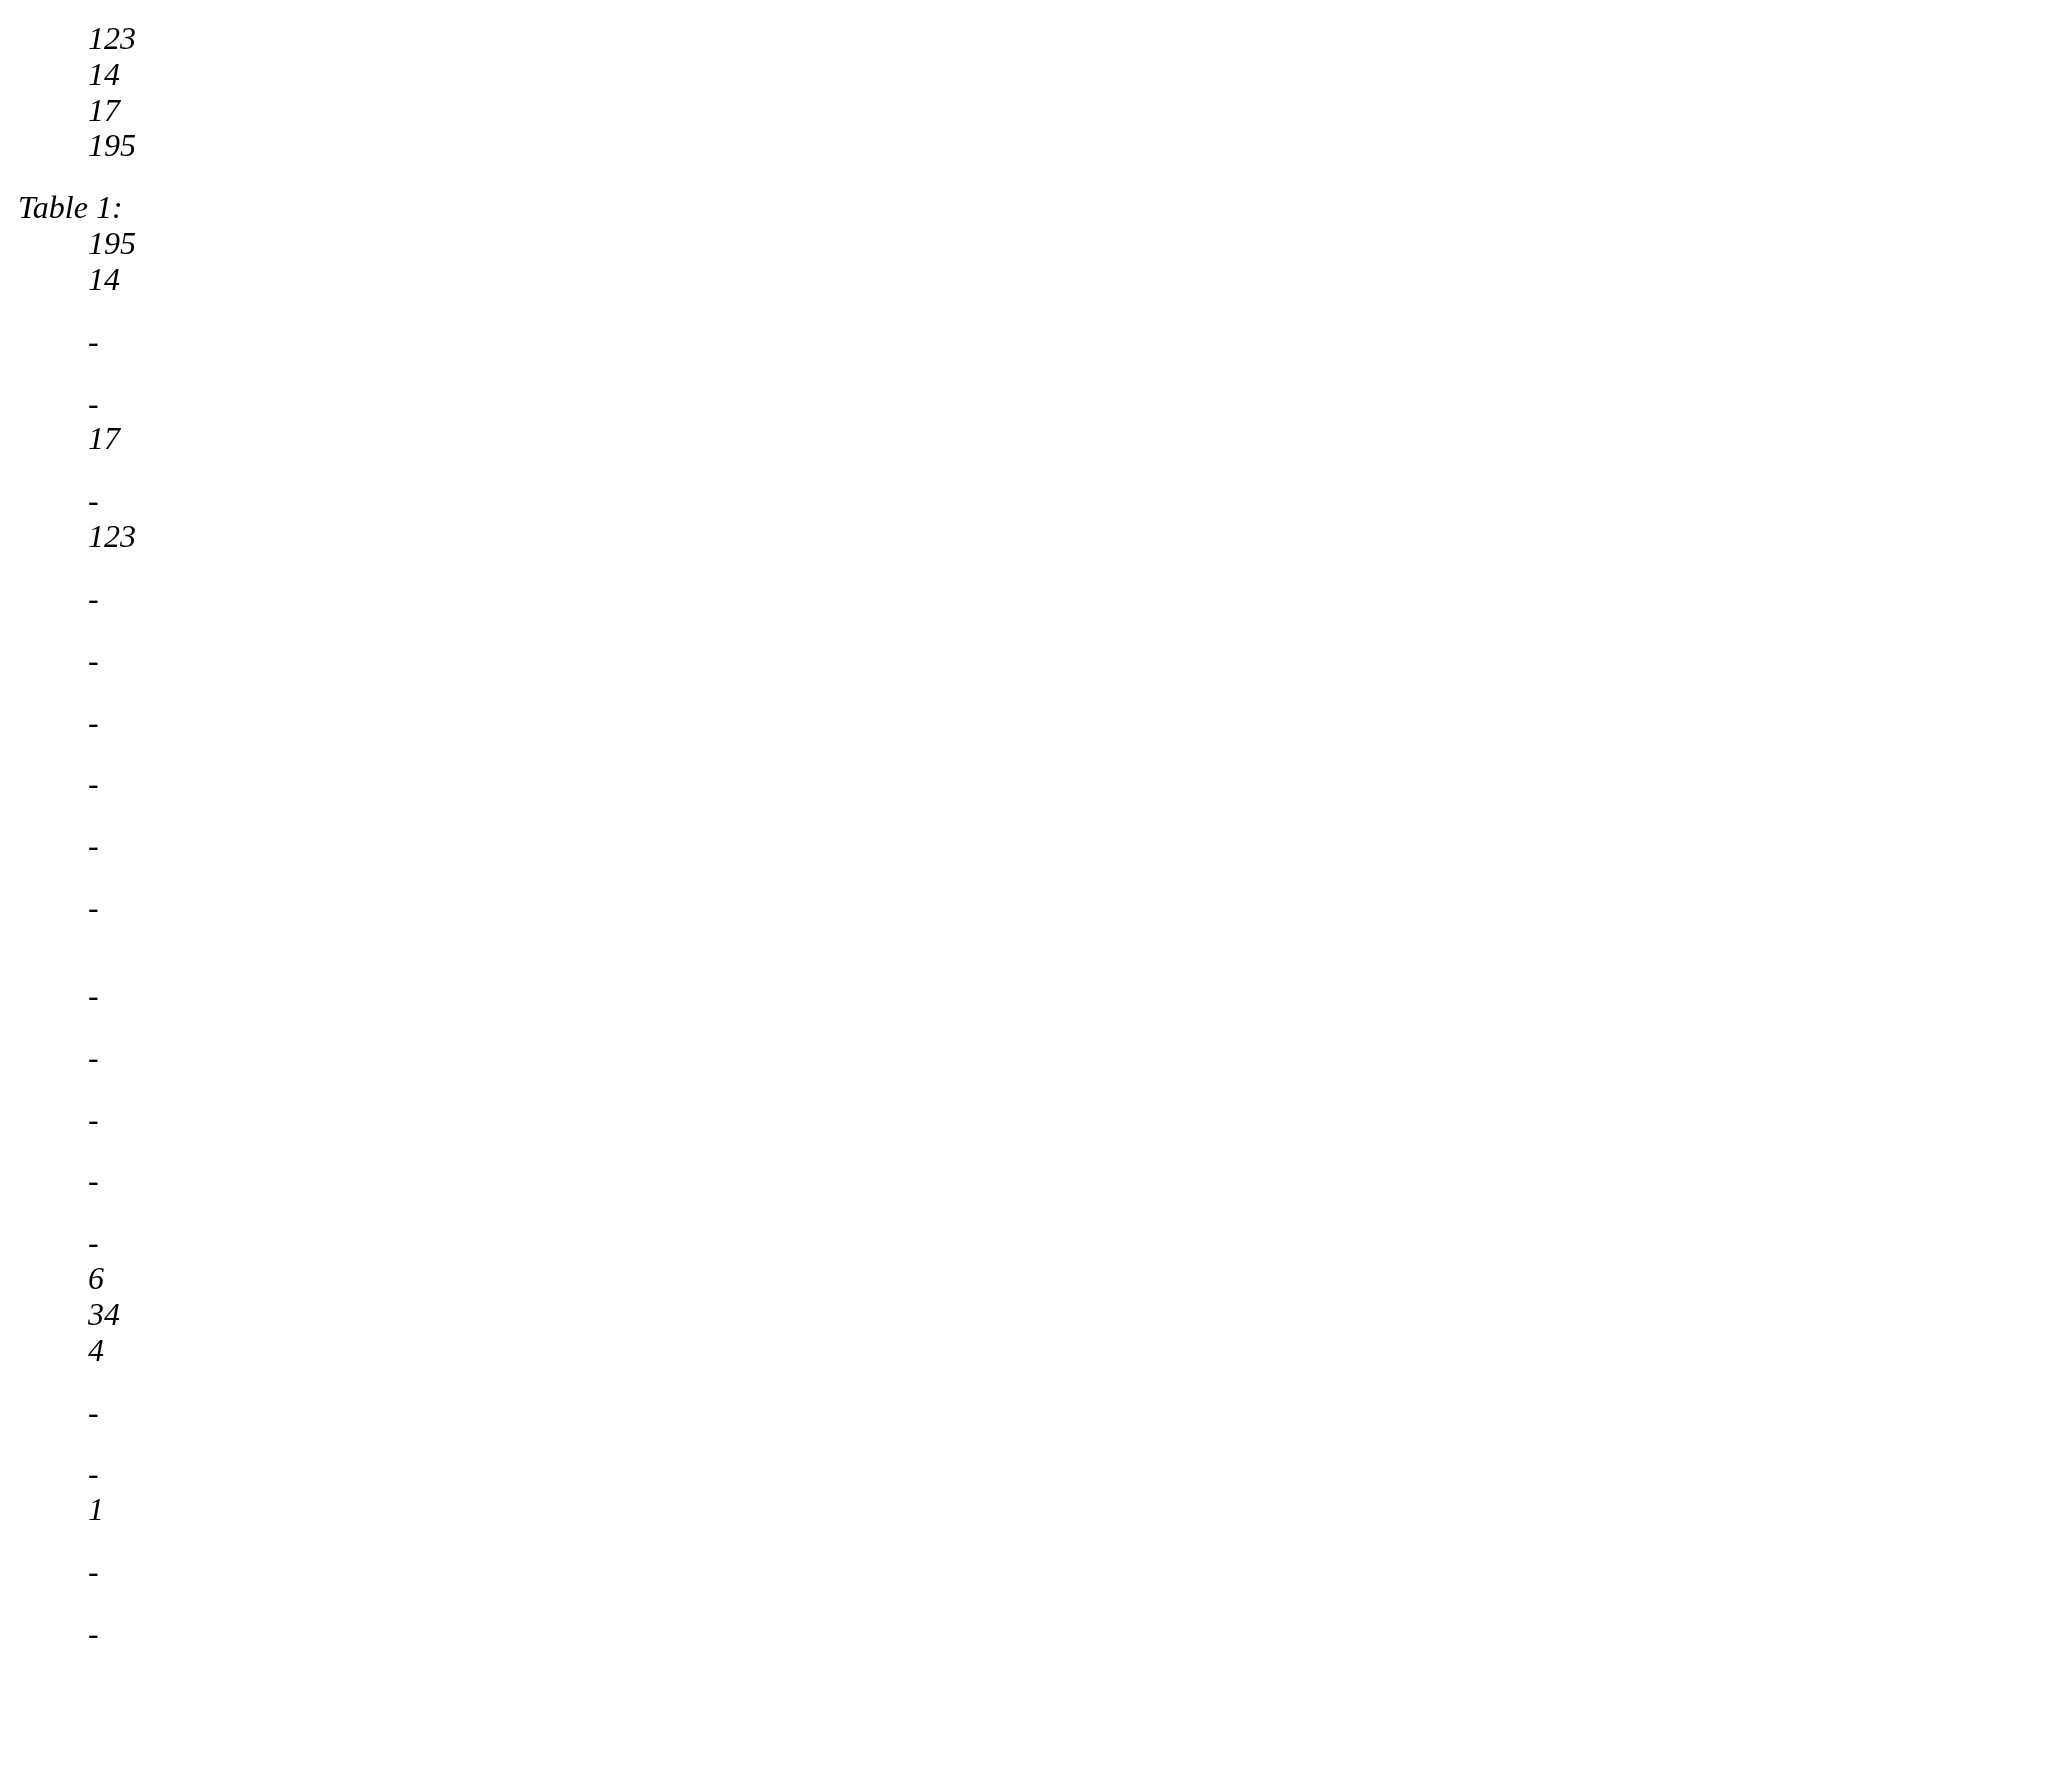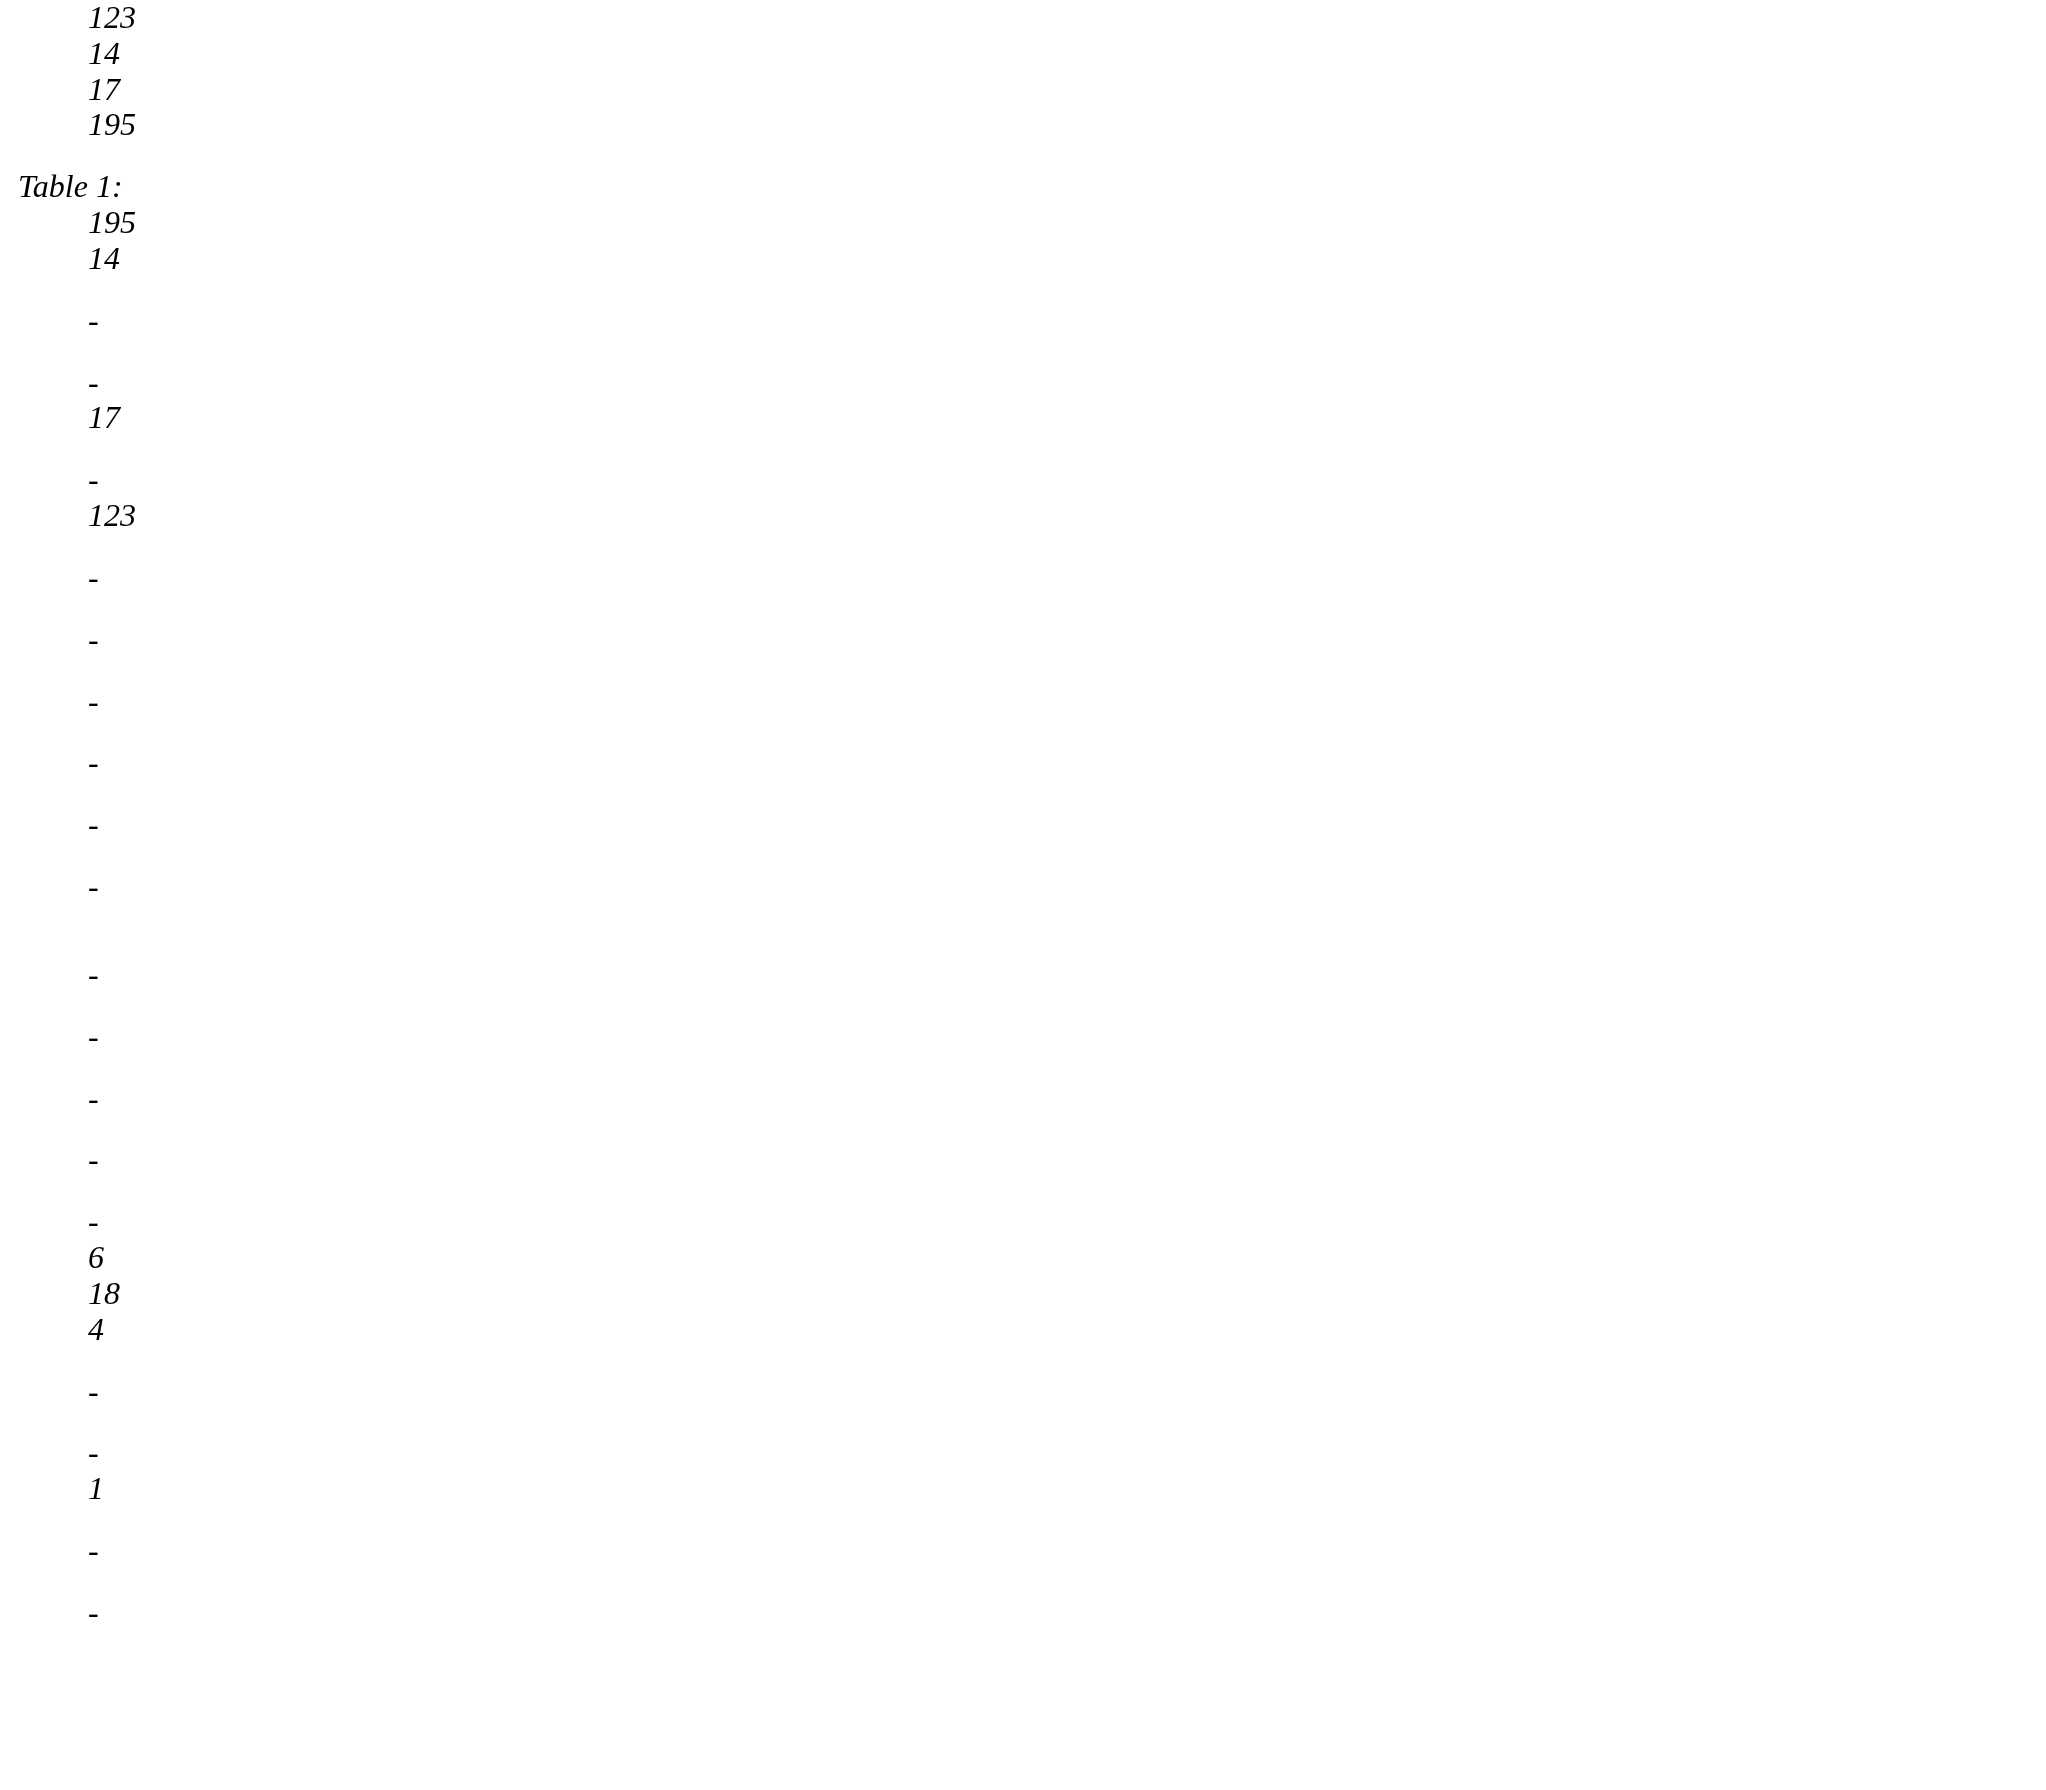--- a/index.html
+++ b/index.html
@@ -7,21 +7,21 @@
     padding: 0;
     background: #ffffff;
     color: #000000;
     font-family: "Times New Roman", Times, serif;
     font-size: 32px;
     line-height: 1.12;
   }
   .page {
     width: 2046px;
     min-height: 1790px;
-    padding: 0 18px;
+    padding: 21px 18px;
     box-sizing: border-box;
   }
   .italic { font-style: italic; }
   .indent {
     padding-left: 70px;
   }
   .line {
     display: block;
   }
   .gap {
@@ -80,21 +80,21 @@
     <span class="dash-line">-</span>
     <span class="gap"></span>
     <span class="dash-line">-</span>
     <span class="gap"></span>
     <span class="dash-line">-</span>
     <span class="gap"></span>
     <span class="dash-line">-</span>
     <span class="gap"></span>
     <span class="dash-line">-</span>
     <span class="line">6</span>
-    <span class="line">18</span>
+    <span class="line">34</span>
     <span class="line">4</span>
     <span class="gap"></span>
     <span class="dash-line">-</span>
     <span class="gap"></span>
     <span class="dash-line">-</span>
     <span class="line">1</span>
     <span class="gap"></span>
     <span class="dash-line">-</span>
     <span class="gap"></span>
     <span class="dash-line">-</span>

